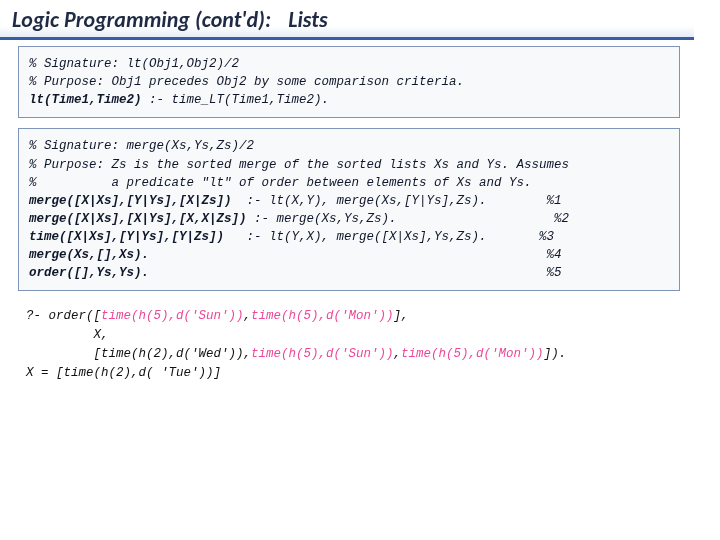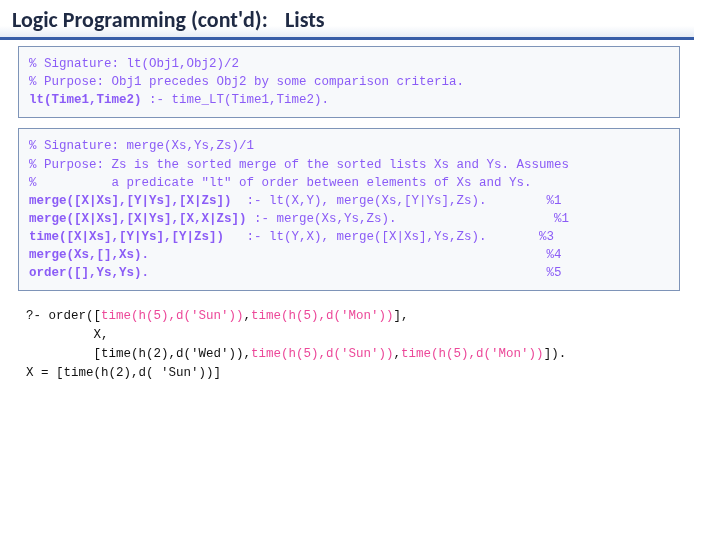--- a/index.html
+++ b/index.html
@@ -9,20 +9,21 @@
     height: 540px;
     background: #fff;
     font-family: Calibri, Arial, sans-serif;
     overflow: hidden;
   }
   .slide {
     width: 694px;
     height: 540px;
     position: relative;
     box-sizing: border-box;
+    font-style: italic;
   }
   .title-bar {
     padding: 6px 12px 4px 12px;
     border-bottom: 3px solid #375da7;
     background: linear-gradient(to bottom, #ffffff 0%, #ffffff 70%, #e6ecf5 100%);
   }
   .title-bar .title {
     font-size: 22px;
     font-weight: 700;
     color: #1f2a44;
@@ -40,21 +41,21 @@
     font-weight: 700;
   }
   .codebox {
     margin: 6px 14px 10px 18px;
     background: #f7f9fb;
     border: 1px solid #7e94b8;
     padding: 8px 10px;
     font-family: "Courier New", monospace;
     font-size: 12.5px;
     line-height: 1.45;
-    color: #8b5cf6;
+    color: #0f172a;
     white-space: pre;
   }
   .codebox .b { font-weight: 700; }
   .querybox {
     margin: 8px 14px 0 18px;
     padding: 6px 8px;
     font-family: "Courier New", monospace;
     font-size: 12.5px;
     line-height: 1.5;
     color: #111;
@@ -71,27 +72,27 @@
     <span class="title">Logic Programming (cont'd):</span>
     <span class="title">&nbsp;&nbsp;</span>
     <span class="title strong">Lists</span>
   </div>
 
 
   <div class="codebox"><span>% Signature: lt(Obj1,Obj2)/2</span>
 <span>% Purpose: Obj1 precedes Obj2 by some comparison criteria.</span>
 <span class="b">lt(Time1,Time2)</span><span> :- time_LT(Time1,Time2).</span></div>
 
-  <div class="codebox"><span>% Signature: merge(Xs,Ys,Zs)/1</span>
+  <div class="codebox"><span>% Signature: merge(Xs,Ys,Zs)/2</span>
 <span>% Purpose: Zs is the sorted merge of the sorted lists Xs and Ys. Assumes</span>
 <span>%          a predicate "lt" of order between elements of Xs and Ys.</span>
 <span class="b">merge([X|Xs],[Y|Ys],[X|Zs])</span><span>  :- lt(X,Y), merge(Xs,[Y|Ys],Zs).        %1</span>
-<span class="b">merge([X|Xs],[X|Ys],[X,X|Zs])</span><span> :- merge(Xs,Ys,Zs).                     %1</span>
+<span class="b">merge([X|Xs],[X|Ys],[X,X|Zs])</span><span> :- merge(Xs,Ys,Zs).                     %2</span>
 <span class="b">time([X|Xs],[Y|Ys],[Y|Zs])</span><span>   :- lt(Y,X), merge([X|Xs],Ys,Zs).       %3</span>
 <span class="b">merge(Xs,[],Xs).</span><span>                                                     %4</span>
 <span class="b">order([],Ys,Ys).</span><span>                                                     %5</span></div>
 
   <div class="querybox"><span>?- order([</span><span class="red">time(h(5),d('Sun'))</span><span>,</span><span class="red">time(h(5),d('Mon'))</span><span>],</span>
 <span>         X,</span>
 <span>         [time(h(2),d('Wed')),</span><span class="red">time(h(5),d('Sun'))</span><span>,</span><span class="red">time(h(5),d('Mon'))</span><span>]).</span>
-<span>X = [time(h(2),d( 'Sun'))]</span></div>
+<span>X = [time(h(2),d( 'Tue'))]</span></div>
 
 </div>
 
 </body></html>

